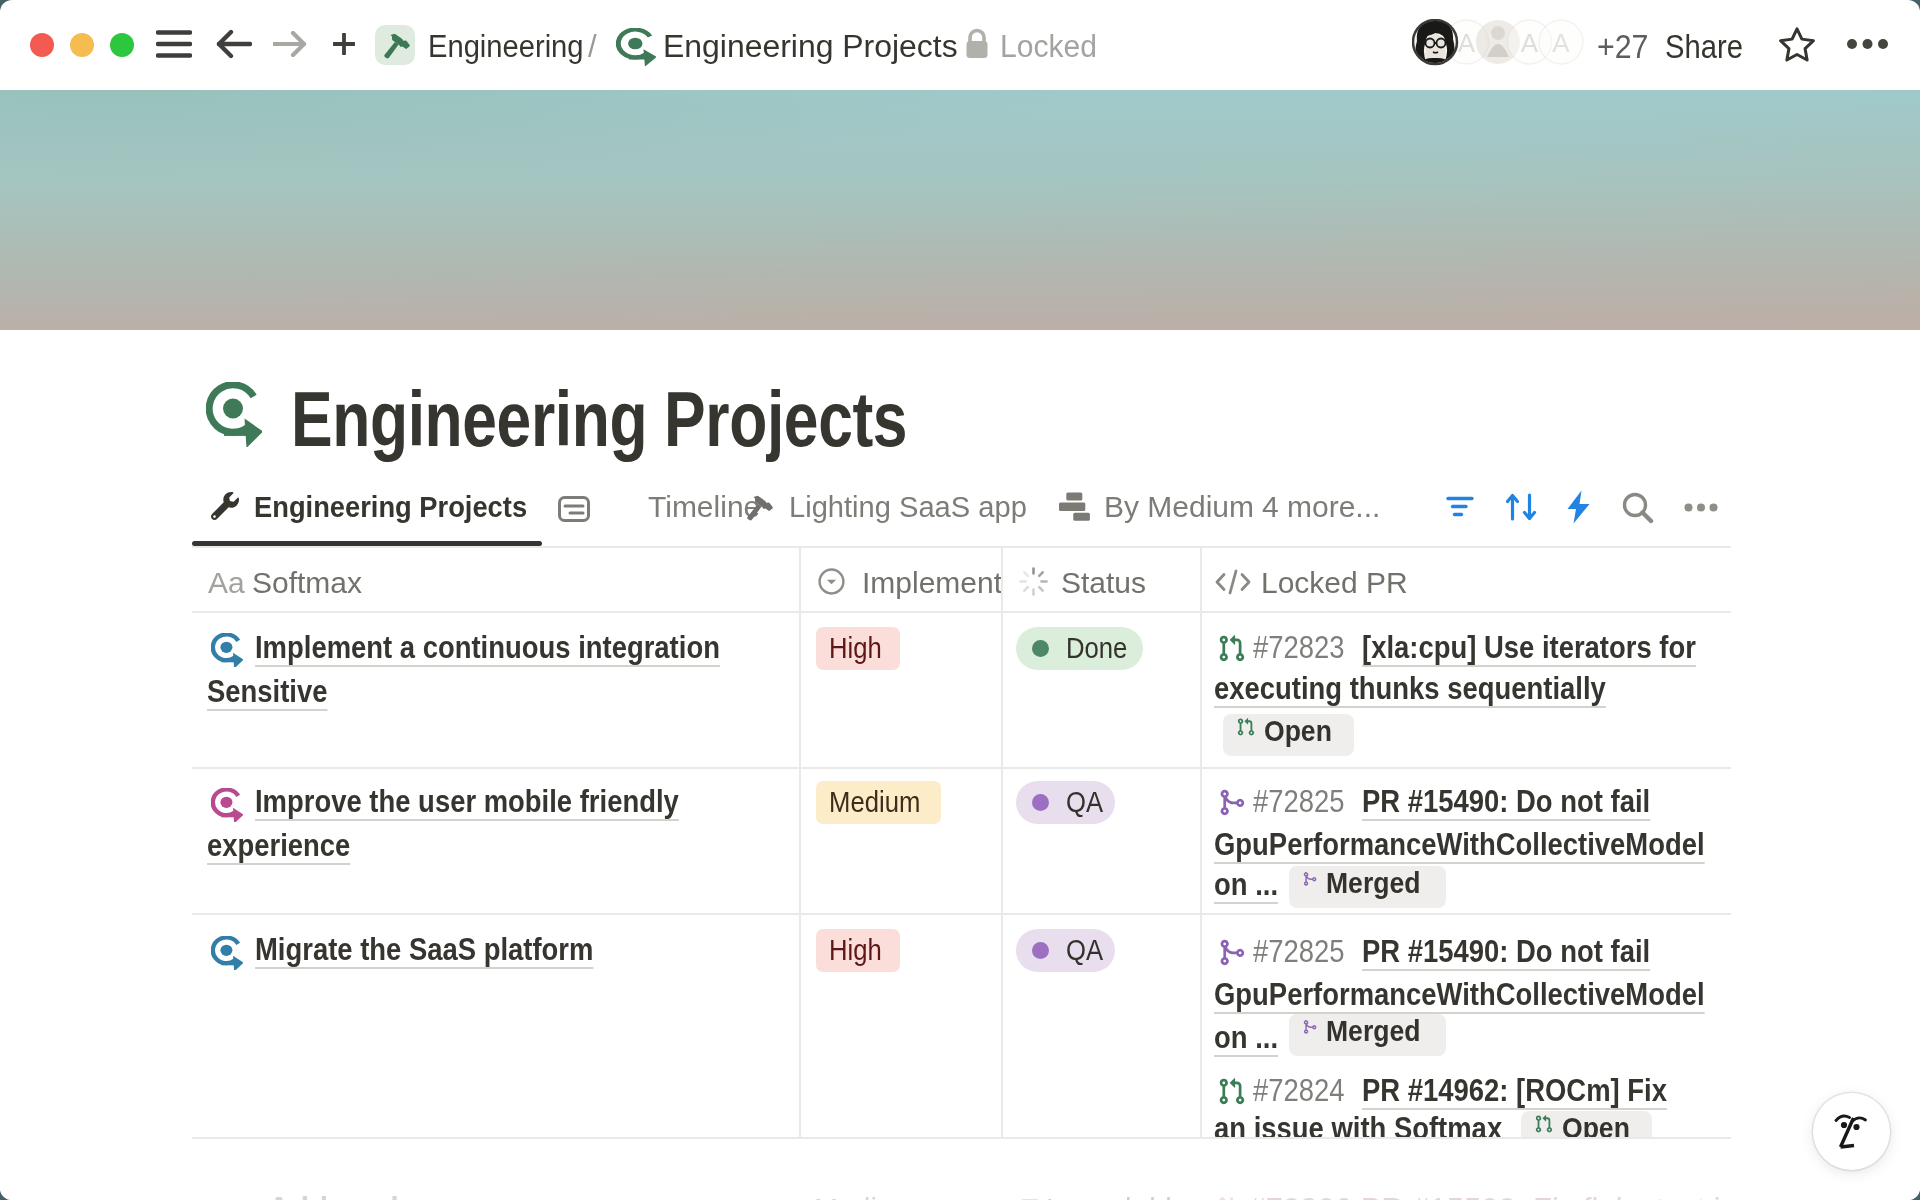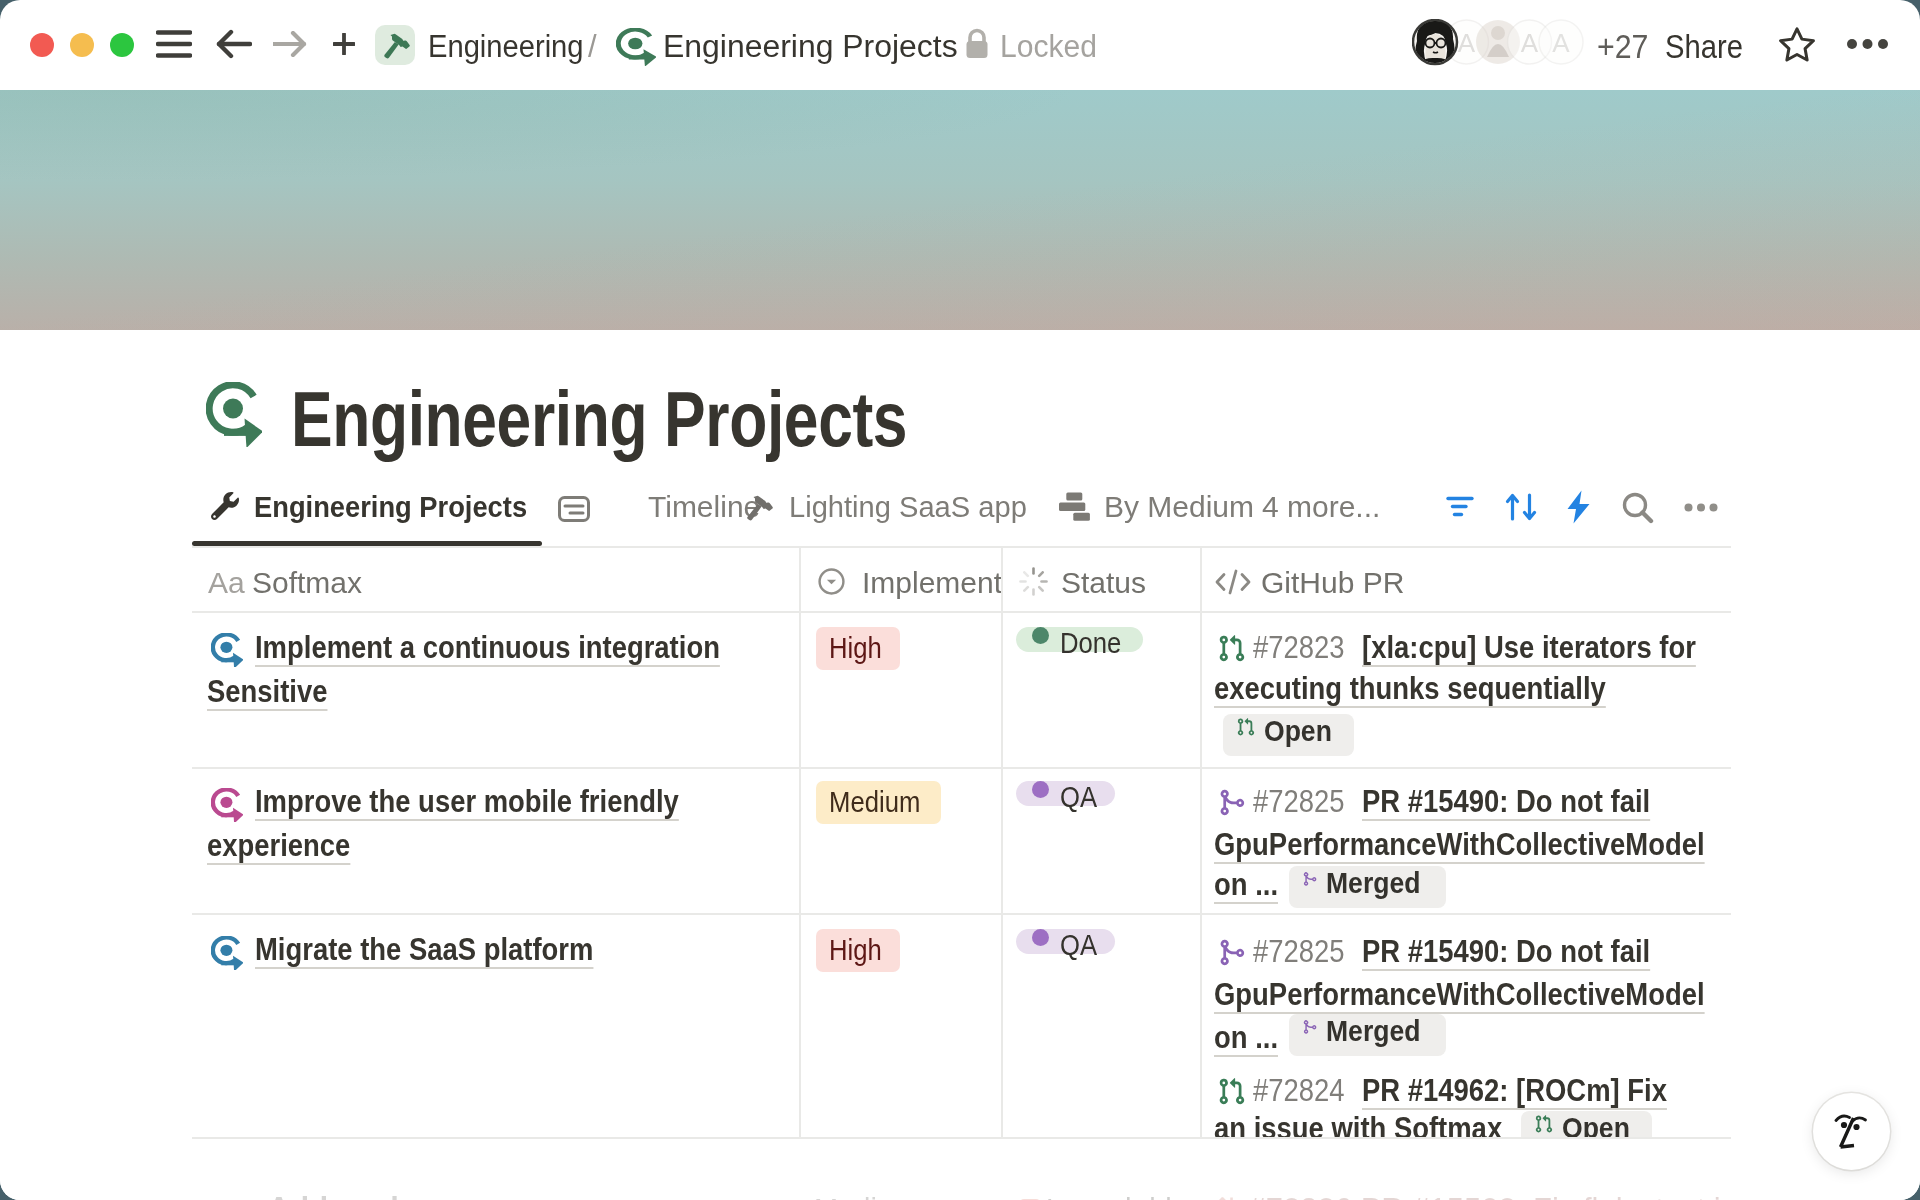--- a/index.html
+++ b/index.html
@@ -1,19 +1,19 @@
 <!DOCTYPE html>
 <html><head>
 <meta charset="utf-8">
 <style>
   * { margin:0; padding:0; box-sizing:border-box; }
   html,body { width:1920px; height:1200px; overflow:hidden; }
   body { background:#46606a; font-family:"Liberation Sans", sans-serif; }
   .win { position:absolute; left:0; top:0; width:1920px; height:1200px;
-         background:#ffffff; border-radius:20px; overflow:hidden; }
+         background:#ffffff; border-radius:12px; overflow:hidden; }
   .abs { position:absolute; }
   .tl { position:absolute; top:32.5px; width:24px; height:24px; border-radius:50%; }
   .cover { position:absolute; left:0; top:90px; width:1920px; height:240px;
     background:
       radial-gradient(120% 90% at 6% 0%, rgba(125,158,132,0.20), rgba(125,158,132,0) 42%),
       linear-gradient(to top left, rgba(208,164,152,0.20), rgba(208,164,152,0) 52%),
       linear-gradient(180deg, #9fcaca 0%, #a5c5c1 38%, #aebab3 70%, #b9b0a9 100%);
   }
   .ttext { position:absolute; font-size:31px; color:#37352f; white-space:nowrap; transform-origin:0 50%; }
   .sx { display:inline-block; transform:scaleX(0.885); transform-origin:0 50%; white-space:nowrap; }
@@ -22,22 +22,22 @@
   .tabtext { position:absolute; font-size:30px; font-weight:600; color:#37352f; white-space:nowrap; transform-origin:0 50%; }
   .tabgray { color:#7e7c77; font-weight:500; }
   .hline { position:absolute; background:#e9e9e7; height:2px; }
   .vline { position:absolute; background:#e9e9e7; width:2px; }
   .hdrtext { position:absolute; font-size:30px; color:#72716c; white-space:nowrap; }
   .celltitle { position:absolute; font-size:31px; font-weight:600; color:#37352f;
     white-space:nowrap; text-decoration:underline; text-decoration-color:#d4d2cc;
     text-decoration-thickness:2px; text-underline-offset:7px; transform:scaleX(0.885); transform-origin:0 50%; }
   .pill { position:absolute; height:43px; line-height:43px; border-radius:7px;
           font-size:29px; padding:0 13px; white-space:nowrap; }
-  .spill { position:absolute; height:25px; border-radius:22px; font-size:29px;
-           color:#34322d; white-space:nowrap; display:flex; align-items:flex-start; padding:0 16px; }
+  .spill { position:absolute; height:43px; border-radius:22px; font-size:29px;
+           color:#34322d; white-space:nowrap; display:flex; align-items:center; padding:0 16px;gap:6px; }
   .dot16 { width:17px; height:17px; border-radius:50%; margin-right:11px; flex:0 0 auto; }
   .badge { position:absolute; height:42px; border-radius:8px; background:#efeeec;
            display:flex; align-items:flex-start; padding:0 13px; font-size:30px; font-weight:600;
            color:#34322d; white-space:nowrap; }
   .badge svg { margin-right:9px; }
   .ghost { position:absolute; overflow:hidden; opacity:0.38; }
 </style>
 </head>
 <body>
 <div class="win">
@@ -248,21 +248,21 @@
   </svg>
   <div class="hdrtext" style="left:1061px;top:566px;">Status</div>
 
   <svg class="abs" style="left:1215px;top:569px;" width="36" height="26" viewBox="0 0 36 26">
     <g stroke="#8b8984" stroke-width="2.8" stroke-linecap="round" stroke-linejoin="round" fill="none">
       <path d="M9 5.5 L2 13 L9 20.5"></path>
         <path d="M27 5.5 L34 13 L27 20.5"></path>
         <path d="M21 2 L15 24"></path>
     </g>
   </svg>
-  <div class="hdrtext" style="left:1261px;top:566px;">GitHub PR</div>
+  <div class="hdrtext" style="left:1261px;top:566px;">Locked PR</div>
 
   <div class="hline" style="left:192px;top:611px;width:1539px;"></div>
   <div class="hline" style="left:192px;top:767px;width:1539px;"></div>
   <div class="hline" style="left:192px;top:913px;width:1539px;"></div>
   <div class="hline" style="left:192px;top:1137px;width:1539px;z-index:5;"></div>
   <div class="vline" style="left:799px;top:548px;height:589px;"></div>
   <div class="vline" style="left:1001px;top:548px;height:589px;"></div>
   <div class="vline" style="left:1200px;top:548px;height:589px;"></div>
 
   <svg class="abs" style="left:211px;top:633px;" width="32" height="34" viewBox="0 0 56 63" preserveAspectRatio="none">

